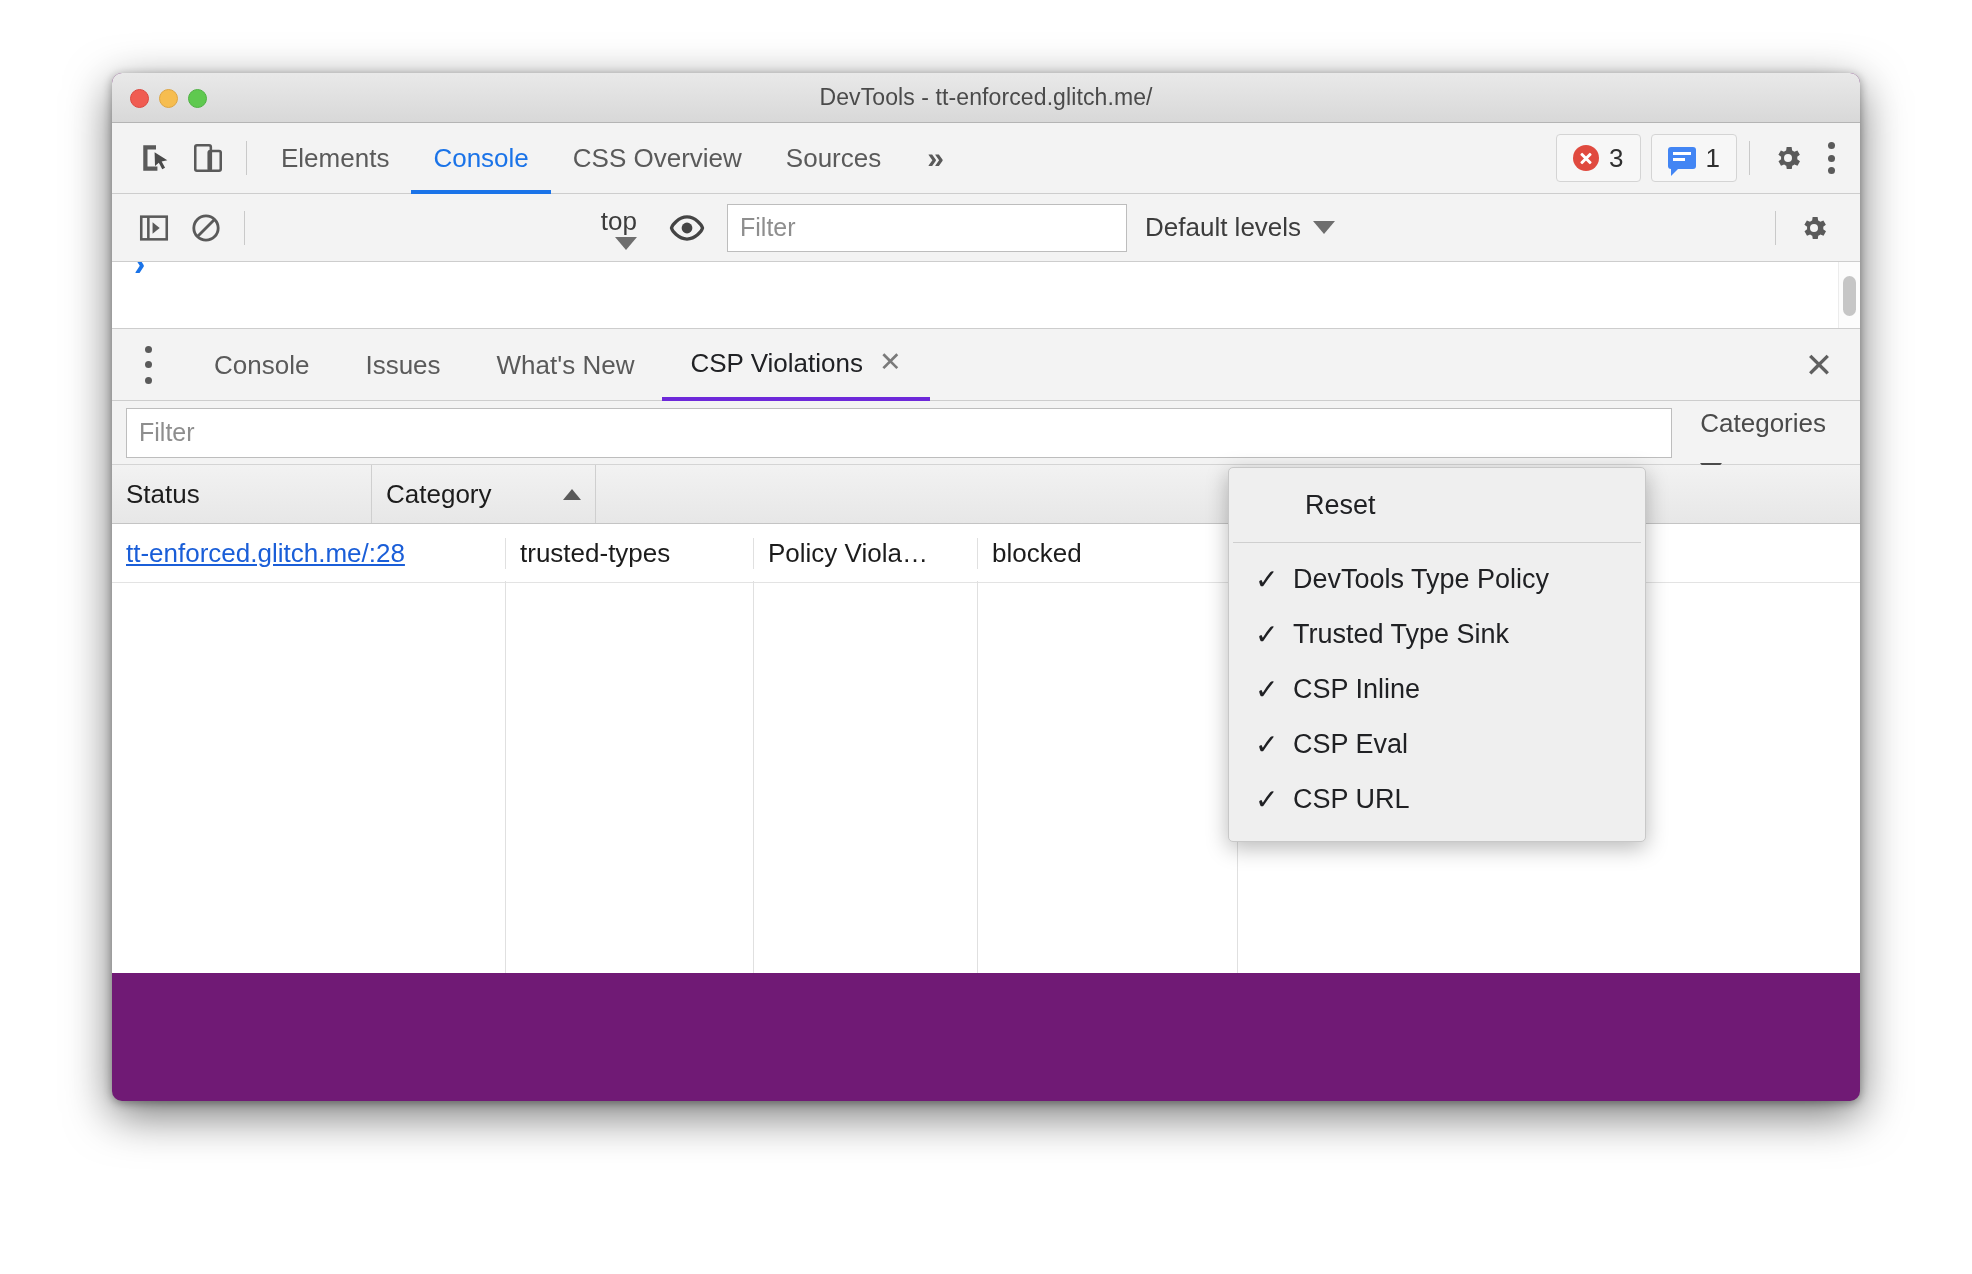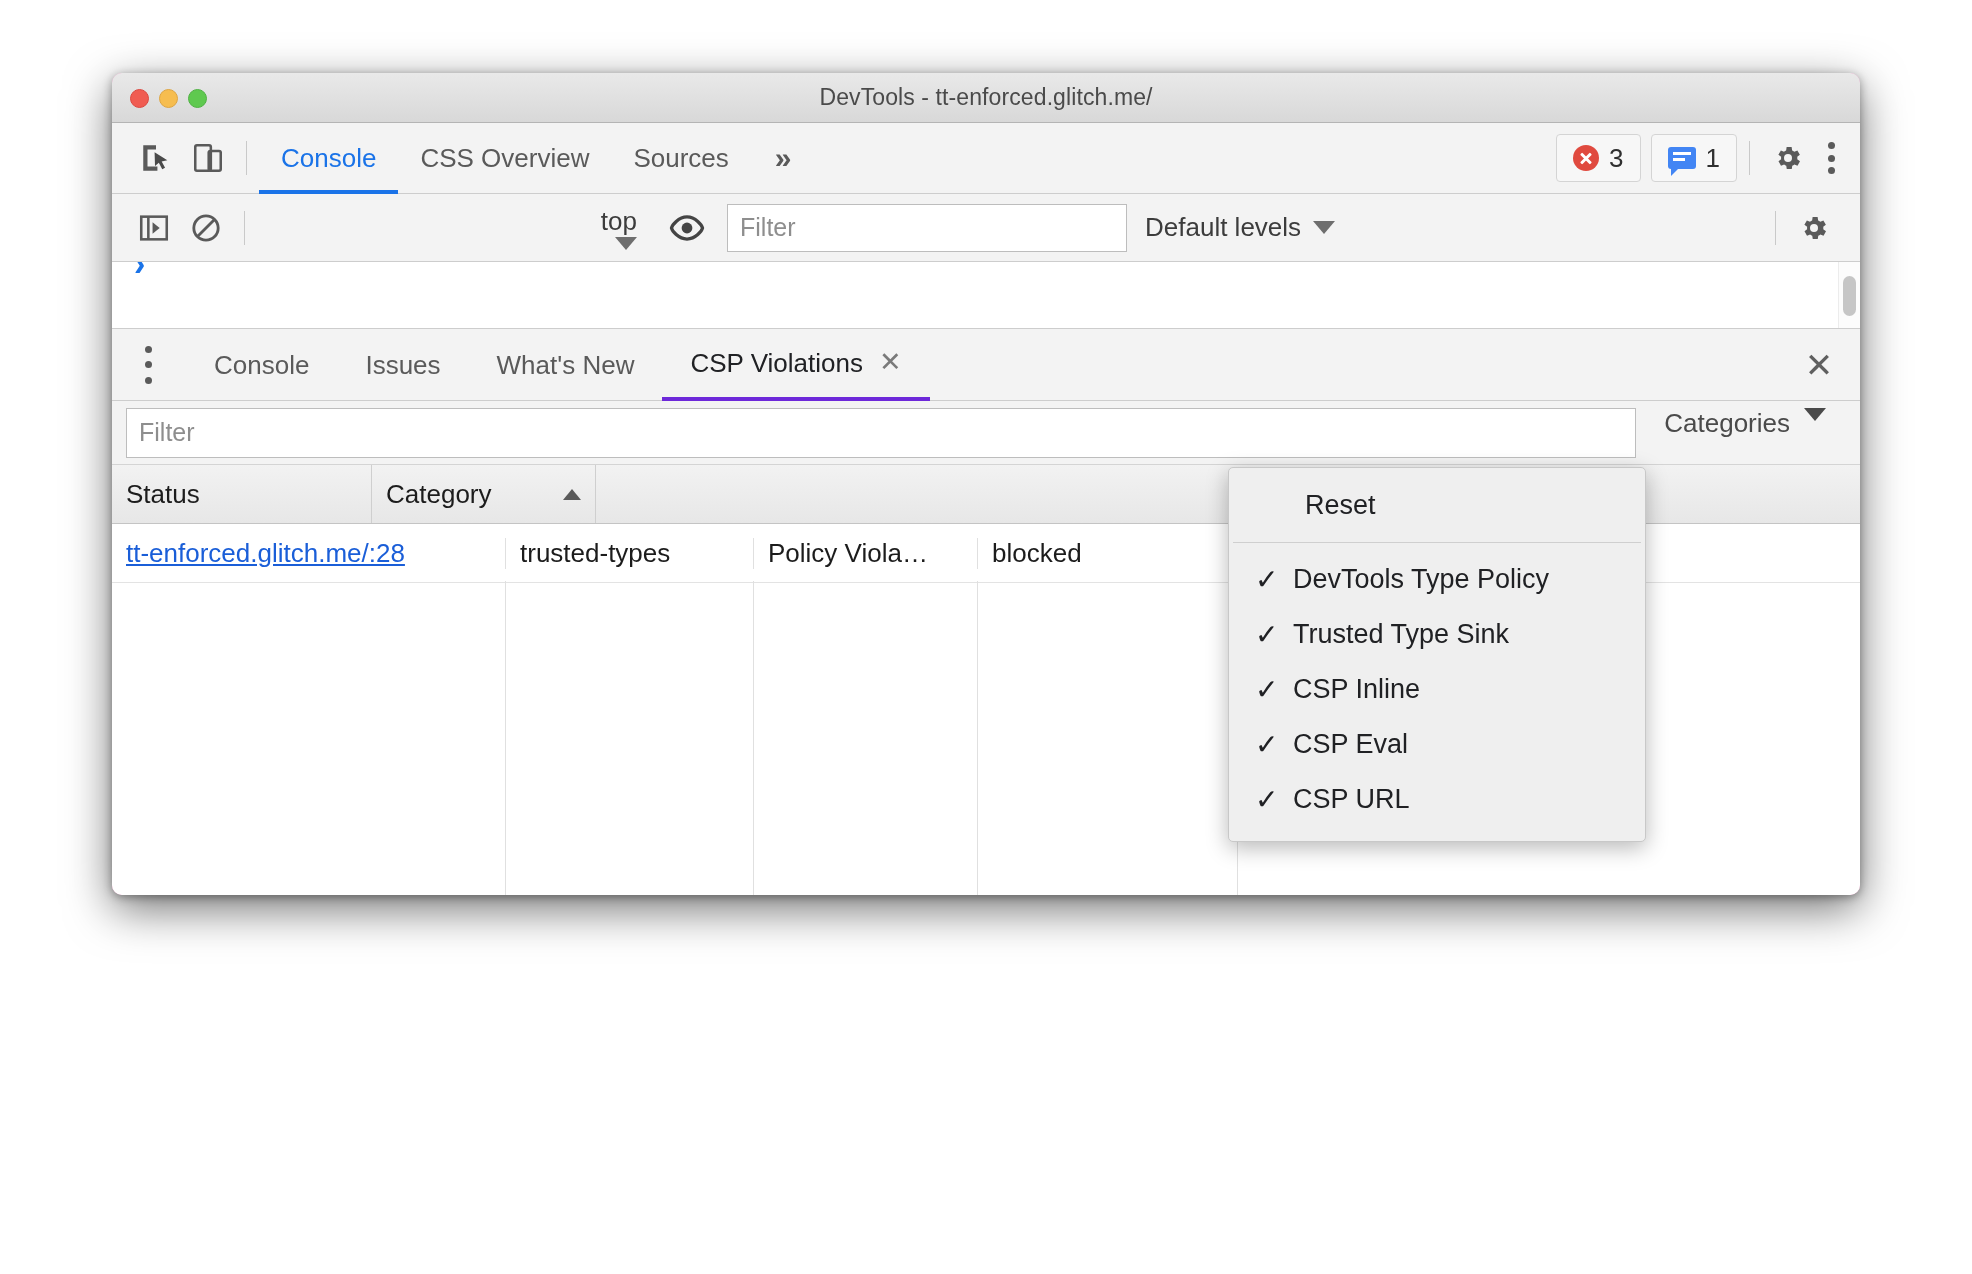--- a/index.html
+++ b/index.html
@@ -18,22 +18,22 @@
     height: 1274px;
     background: #ffffff;
   }
 
   
   #window {
     position: absolute;
     left: 112px;
     top: 73px;
     width: 1748px;
-    height: 822px;
-    background: #f9a8d4;
+    height: 1028px;
+    background: #701a75;
     border-radius: 10px;
     box-shadow: 0 14px 46px rgba(0,0,0,0.55), 0 2px 10px rgba(0,0,0,0.35);
     overflow: hidden;
   }
 
   
   #titlebar {
     position: relative;
     height: 49px;
     background: linear-gradient(to bottom, #e9e9e9 0%, #d8d8d8 100%);
@@ -280,24 +280,25 @@
     background: #fff;
     font-size: 25px;
     color: #333;
     padding: 0 12px;
     box-sizing: border-box;
     font-family: "Liberation Sans", sans-serif;
     border-radius: 0;
   }
   #csp-filter::placeholder { color: #8e8e8e; }
   #categories-btn {
-    display: flex; align-items: flex-start; gap: 14px;
+    display: flex; align-items: flex-start; gap: 24px;
     font-size: 26px; color: #4a4a4a;
     padding: 0 24px 0 28px;
     height: 50px;
+    flex-direction: column;
   }
   #categories-btn .caret-down { border-top-color: #4a4a4a; }
 
   
   #csp-table {
     position: relative;
     background: #fff;
     height: 508px;
   }
   .thead {
@@ -421,20 +422,21 @@
 
       <div class="tb-icon-btn">
         <svg width="34" height="34" viewBox="0 0 24 24">
           <rect x="3" y="3" width="11" height="18" rx="1.2" fill="none" stroke="#5a5a5a" stroke-width="1.8"></rect>
           <rect x="12.5" y="7" width="8.5" height="14" rx="1.2" fill="none" stroke="#5a5a5a" stroke-width="1.8"></rect>
         </svg>
       </div>
 
       <div class="vsep"></div>
 
+      <div class="panel-tab">Elements</div>
       <div class="panel-tab active">Console</div>
       <div class="panel-tab">CSS Overview</div>
       <div class="panel-tab">Sources</div>
       <div class="more-tabs">»</div>
 
       <div class="spacer"></div>
 
       <div class="badge">
         <span class="err-circle"></span>
         <span class="badge-num">3</span>

